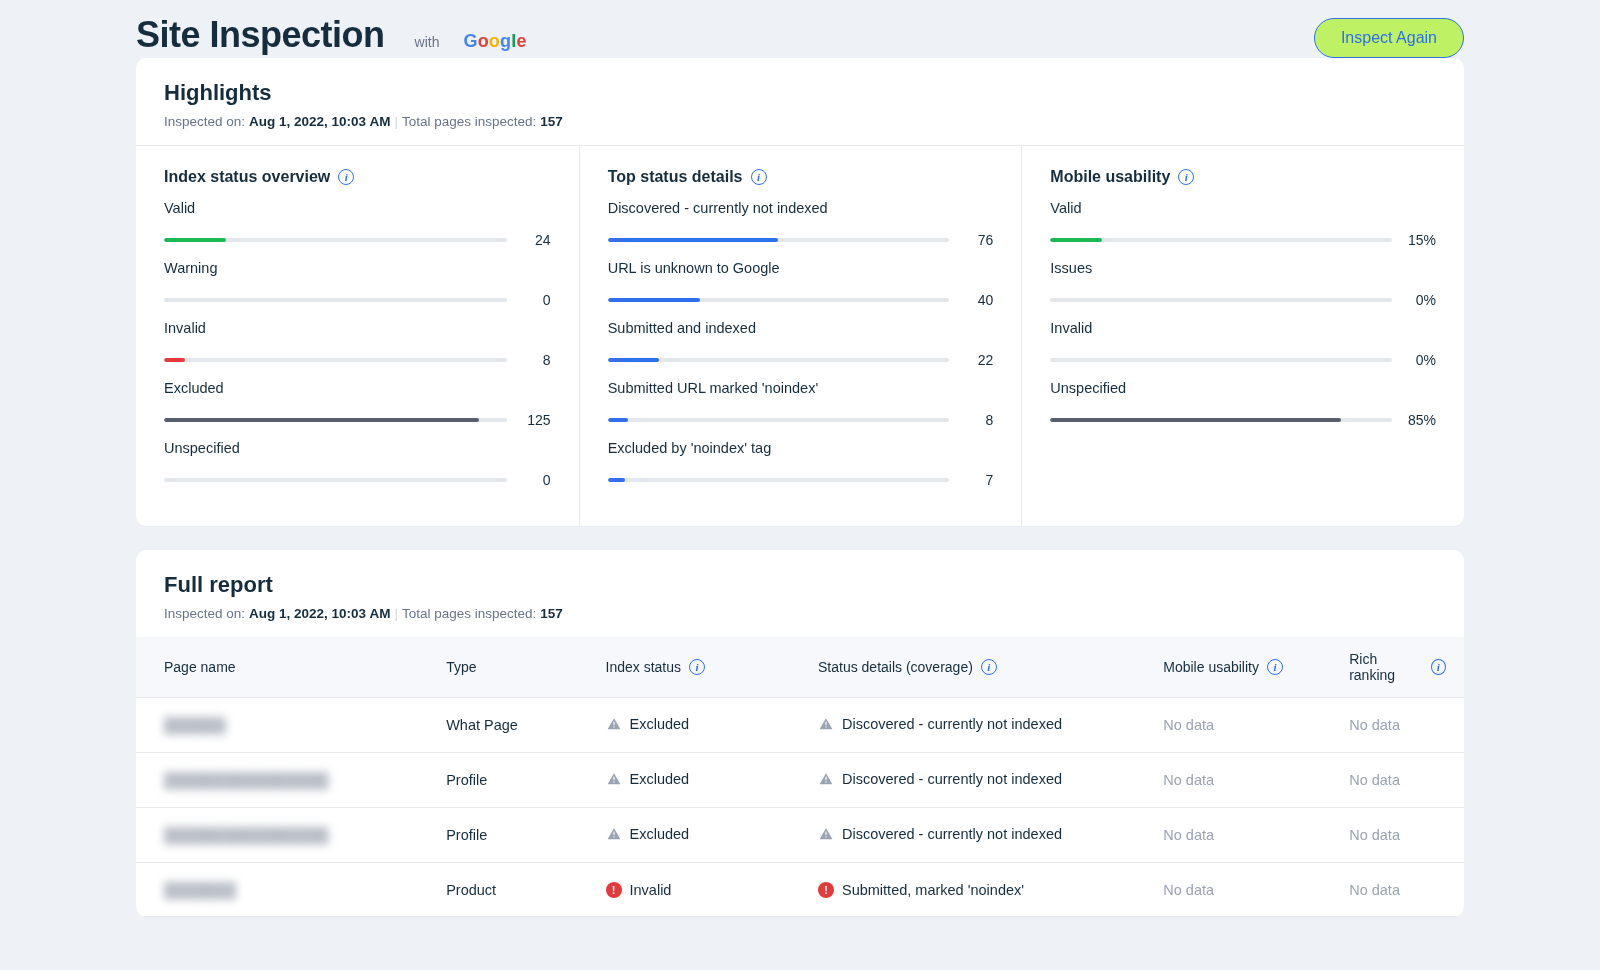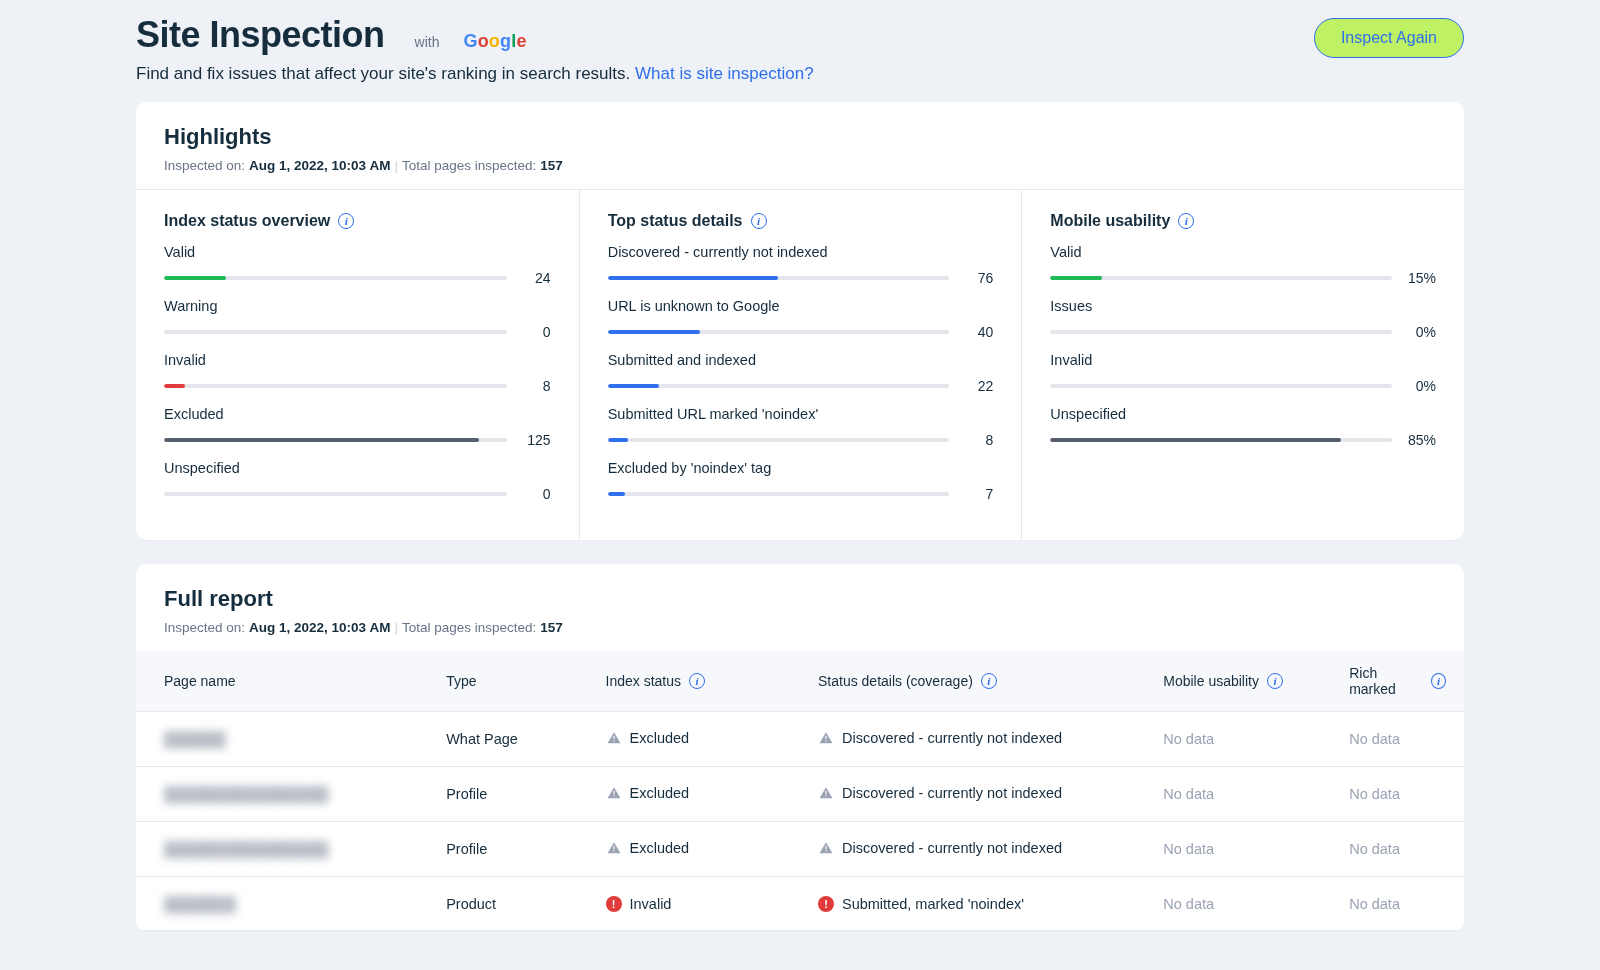--- a/index.html
+++ b/index.html
@@ -78,21 +78,21 @@
     width:16px;height:16px;border:1.5px solid var(--blue);color:var(--blue);
     border-radius:50%;display:inline-flex;align-items:center;justify-content:center;
     font-size:11px;font-weight:700;line-height:1;
   }
   .info-icon::before{content:"i";font-family:Georgia,serif;font-style:italic;}
   .stat{margin:0 0 12px;}
   .stat-label{font-size:14.5px;color:var(--text);}
   .bar-track{flex:1;height:4px;border-radius:2px;background:var(--gray-bar);position:relative;overflow:hidden;}
   .bar-fill{position:absolute;left:0;top:0;bottom:0;border-radius:2px;}
   .stat-val{min-width:30px;text-align:right;font-size:14px;color:var(--text);font-weight:400;}
-  .stat-block{display:flex;flex-direction:column;gap:10px;}
+  .stat-block{display:flex;flex-direction:column;gap:16px;}
   .bar-row{display:flex;align-items:center;gap:14px;}
   
   .table{width:100%;border-collapse:collapse;}
   .table thead th{
     background:var(--table-head);
     text-align:left;
     font-size:14px;
     font-weight:500;
     color:var(--text);
     padding:14px 18px;
@@ -132,24 +132,20 @@
         <span class="with-text">with</span>
         <span class="google-logo">
           <span class="g1">G</span>
           <span class="g2">o</span>
           <span class="g3">o</span>
           <span class="g4">g</span>
           <span class="g5">l</span>
           <span class="g6">e</span>
         </span>
       </div>
-      <p class="subtitle">
-        <span>Find and fix issues that affect your site's ranking in search results. </span>
-        <a href="#">What is site inspection?</a>
-      </p>
     </div>
     <button class="inspect-btn">Inspect Again</button>
   </div>
 
   <div class="card">
     <div class="card-head">
       <h2>Highlights</h2>
       <div class="meta">
         <span>Inspected on:</span>
         <b>Aug 1, 2022, 10:03 AM</b>
@@ -381,21 +377,21 @@
               </div>
             </th>
           <th class="col-mob">
               <div class="th-inner">
                 <span>Mobile usability</span>
                 <span class="info-icon"></span>
               </div>
             </th>
           <th class="col-rich">
               <div class="th-inner">
-                <span>Rich marked</span>
+                <span>Rich ranking</span>
                 <span class="info-icon"></span>
               </div>
             </th>
         </tr>
       </thead>
       <tbody id="report-body">
     <tr>
       <td class="col-page"><span class="blur-box">██████</span></td>
       <td>What Page</td>
       <td><span class="cell-icon">

